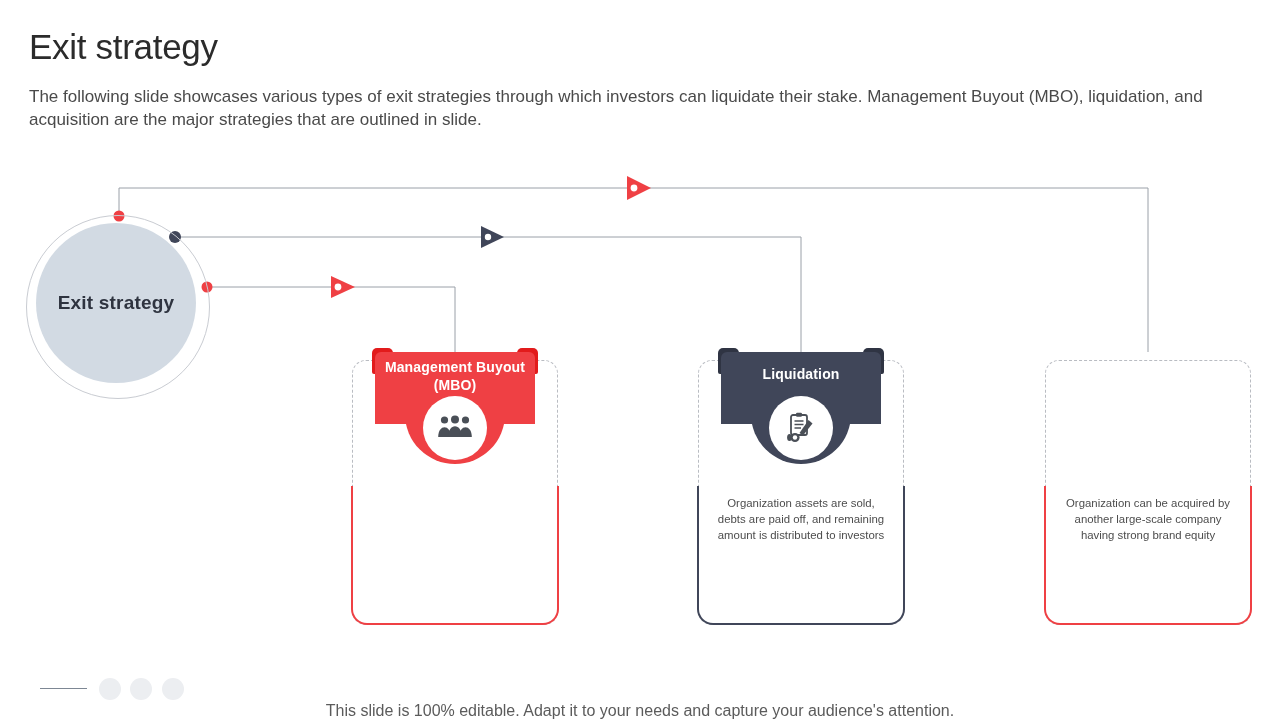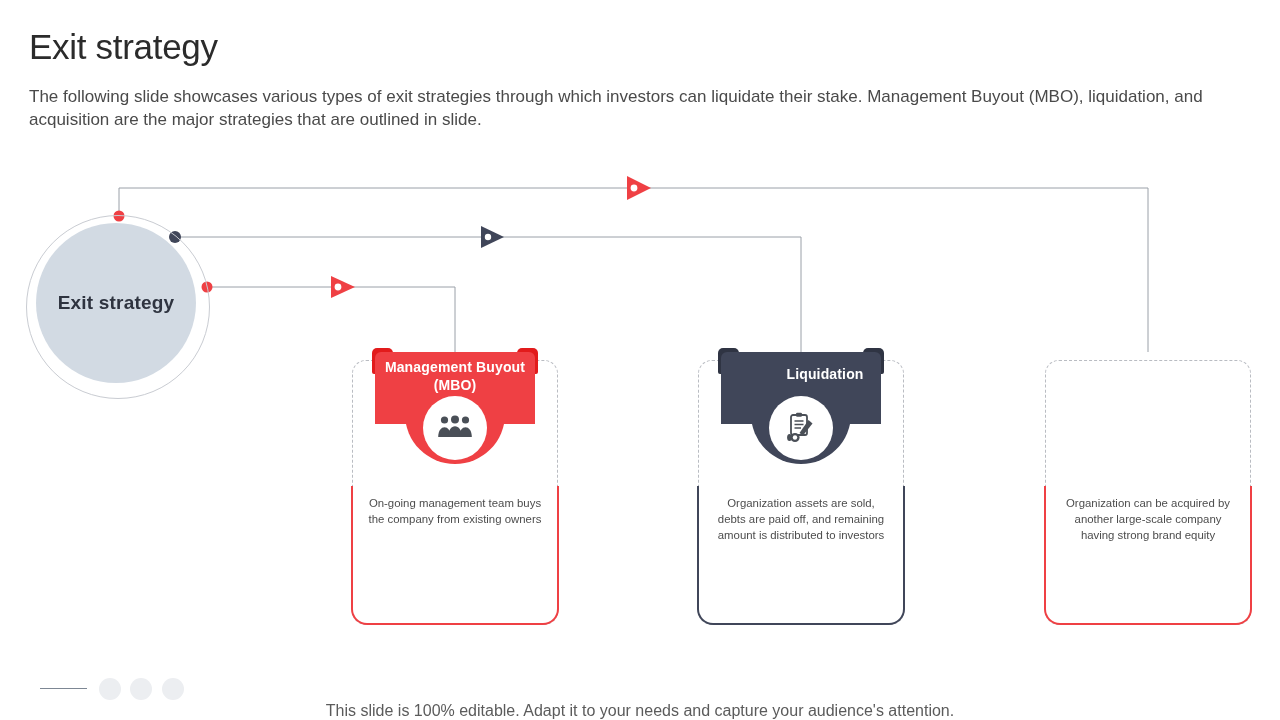--- a/index.html
+++ b/index.html
@@ -81,21 +81,21 @@
     position:absolute;left:30px;top:52px;width:100px;height:64px;
     background:var(--accent);border-radius:0 0 52px 52px;
   }
   .banner-title{
     position:absolute;left:0;top:4px;width:160px;height:72px;
     display:flex;align-items:flex-start;justify-content:center;
     padding-top:7px;box-sizing:border-box;
     text-align:center;color:#ffffff;font-size:14px;font-weight:700;
     line-height:1.28;letter-spacing:.15px;
   }
-  .banner-title.single{padding-top:14px;margin-left:24px;}
+  .banner-title.single{padding-top:14px;}
   .icon-circle{
     position:absolute;left:48px;top:48px;width:64px;height:64px;
     background:#ffffff;border-radius:50%;
     display:flex;align-items:center;justify-content:center;
   }
 
   
   .deco-line{position:absolute;left:40px;top:688px;width:47px;height:1px;background:#7d8794;}
   .deco-dot{position:absolute;top:678px;width:22px;height:22px;border-radius:50%;background:#eceef1;}
   .footer-note{
@@ -163,21 +163,20 @@
           <circle cx="7.5" cy="7" r="3.6" fill="#4a4f57"></circle>
           <circle cx="18" cy="6.4" r="4" fill="#4a4f57"></circle>
           <circle cx="28.5" cy="7" r="3.6" fill="#4a4f57"></circle>
           <path d="M1.2,24 C1.2,17.5 4.2,14.2 7.5,14.2 C10.8,14.2 13.8,17.5 13.8,24 Z" fill="#4a4f57"></path>
           <path d="M11.2,24 C11.2,16.8 14.4,13.3 18,13.3 C21.6,13.3 24.8,16.8 24.8,24 Z" fill="#4a4f57"></path>
           <path d="M22.2,24 C22.2,17.5 25.2,14.2 28.5,14.2 C31.8,14.2 34.8,17.5 34.8,24 Z" fill="#4a4f57"></path>
         </svg>
       </div>
     </div>
 
-    <div class="card-desc">On-going management team buys the company from existing owners</div>
   </div>
 
   <div class="card" style="left:698px;--accent:#404659;--notch:#2f3443;">
     <div class="card-dashed"></div>
     <div class="card-solid"></div>
 
     <div class="banner-wrap">
       <div class="notch l"></div>
       <div class="notch r"></div>
       <div class="banner-lobe"></div>

